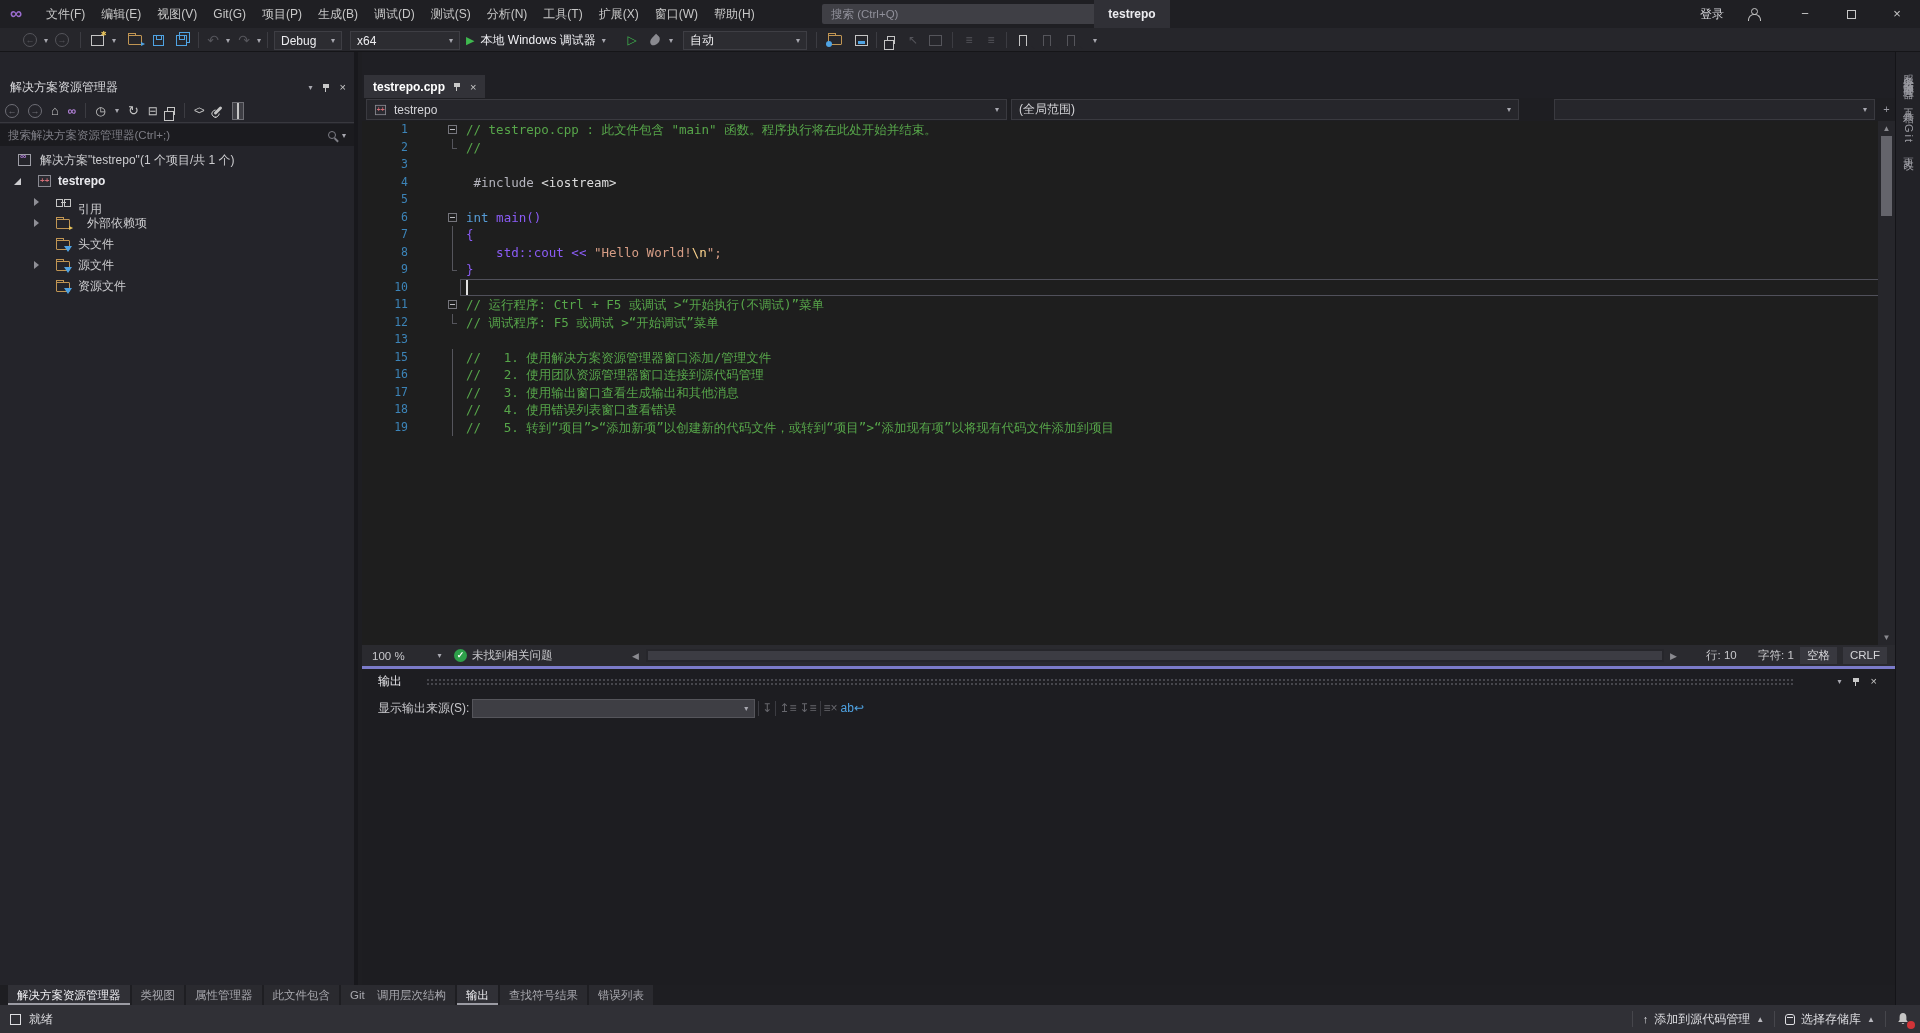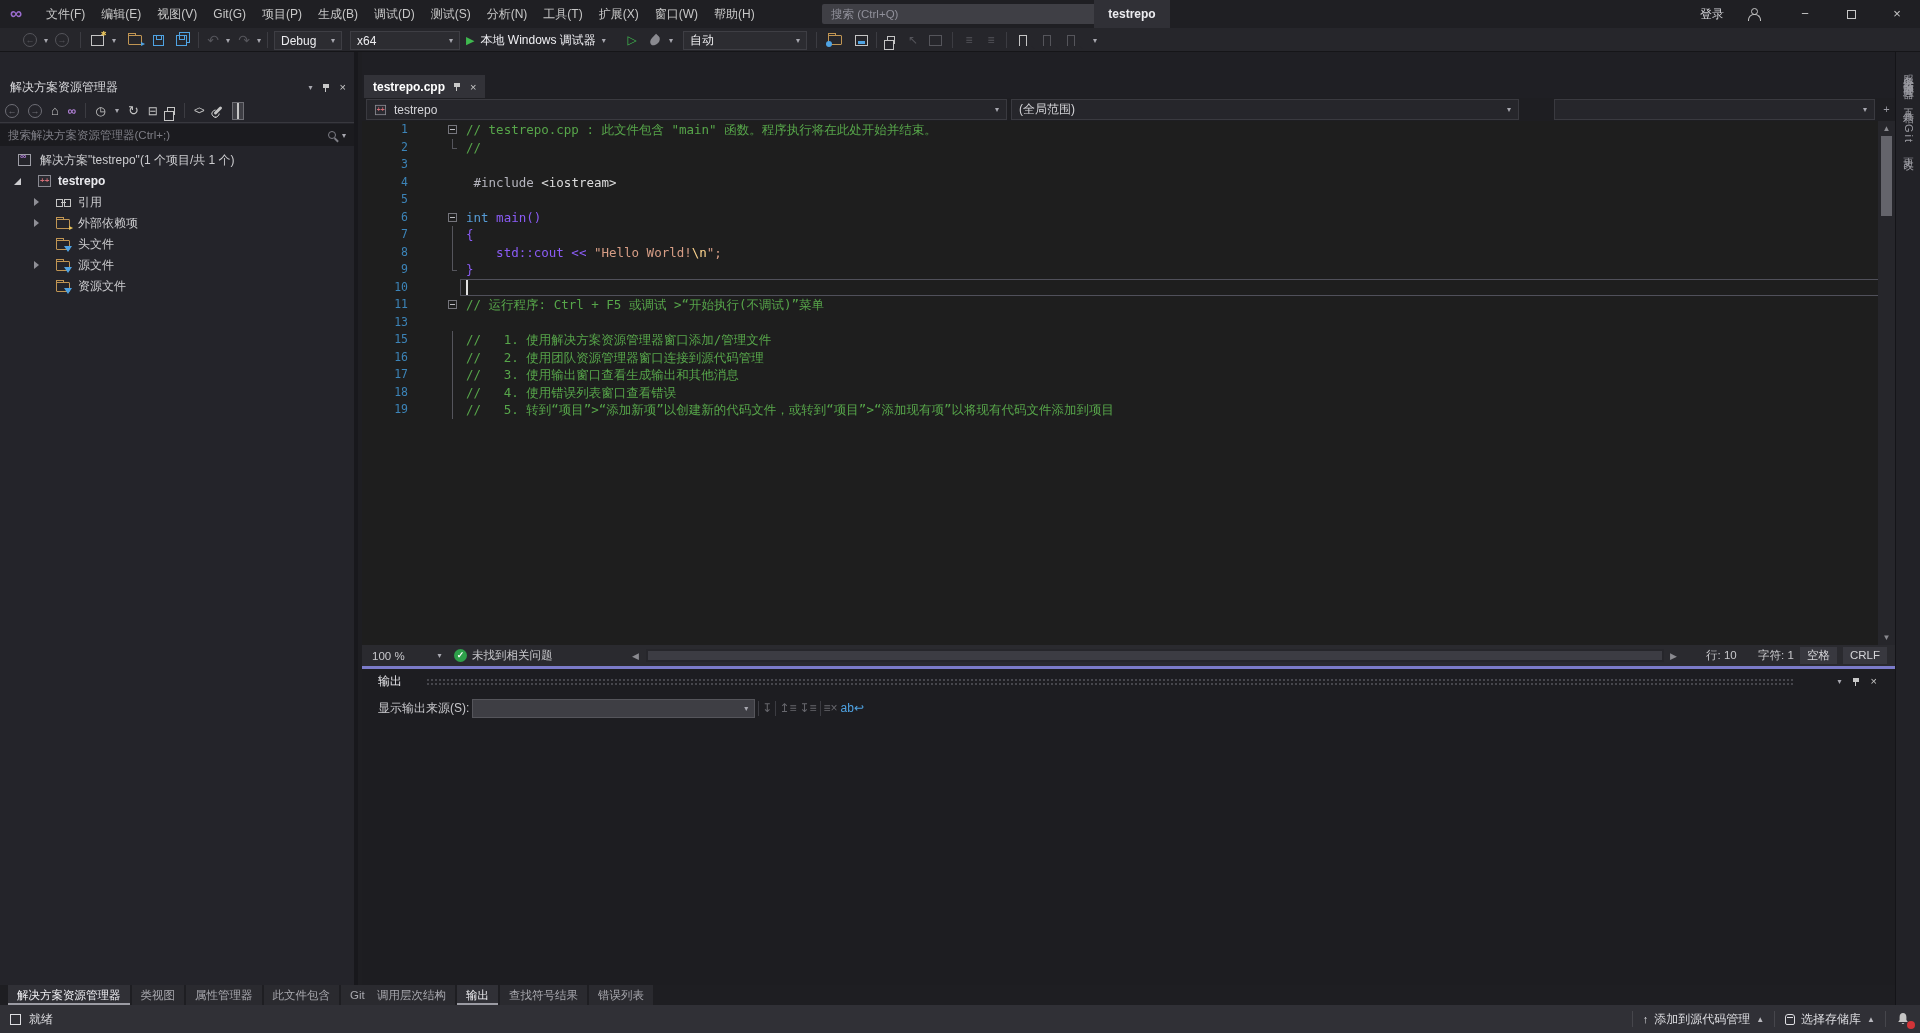--- a/index.html
+++ b/index.html
@@ -334,26 +334,26 @@
         <div class="trow">
           <span class="tri-exp" style="left: 14px;"></span>
           <span class="ticon i-cpp" style="left: 38px;"></span>
           <span class="lbl" style="left: 58px; font-weight: bold; color: rgb(234, 234, 238);">testrepo</span>
         </div>
         <div class="trow">
           <span class="tri-col" style="left: 34px;"></span>
           <span class="ticon i-ref" style="left: 56px;">
             <span class="link"></span>
           </span>
-          <span class="lbl" style="left: 78px;">引用</span>
+          <span class="lbl" style="left: 78px; margin-top: 7px;">引用</span>
         </div>
         <div class="trow">
           <span class="tri-col" style="left: 34px;"></span>
           <span class="ticon i-folder ext" style="left: 56px;"></span>
-          <span class="lbl" style="left: 78px;">外部依赖项</span>
+          <span class="lbl" style="left: 87px;">外部依赖项</span>
         </div>
         <div class="trow">
           <span class="ticon i-folder filter" style="left: 56px;"></span>
           <span class="lbl" style="left: 78px;">头文件</span>
         </div>
         <div class="trow">
           <span class="tri-col" style="left: 34px;"></span>
           <span class="ticon i-folder filter" style="left: 56px;"></span>
           <span class="lbl" style="left: 78px;">源文件</span>
         </div>
@@ -433,20 +433,25 @@
       </div>
       <div class="crow cur">
         <span class="ln">10</span>
         <span class="txt"></span>
         <span class="caret"></span>
       </div>
       <div class="crow">
         <span class="ln">11</span>
         <span class="fbox"></span>
         <span class="txt"><span class="tk-c">// 运行程序: Ctrl + F5 或调试 &gt;“开始执行(不调试)”菜单</span></span>
+      </div>
+      <div class="crow">
+        <span class="ln">12</span>
+        <span class="fold fend"></span>
+        <span class="txt"><span class="tk-c">// 调试程序: F5 或调试 &gt;“开始调试”菜单</span></span>
       </div>
       <div class="crow">
         <span class="ln">13</span>
         <span class="txt"></span>
       </div>
       <div class="crow">
         <span class="ln">15</span>
         <span class="fold fline"></span>
         <span class="txt"><span class="tk-c">//   1. 使用解决方案资源管理器窗口添加/管理文件</span></span>
       </div>

